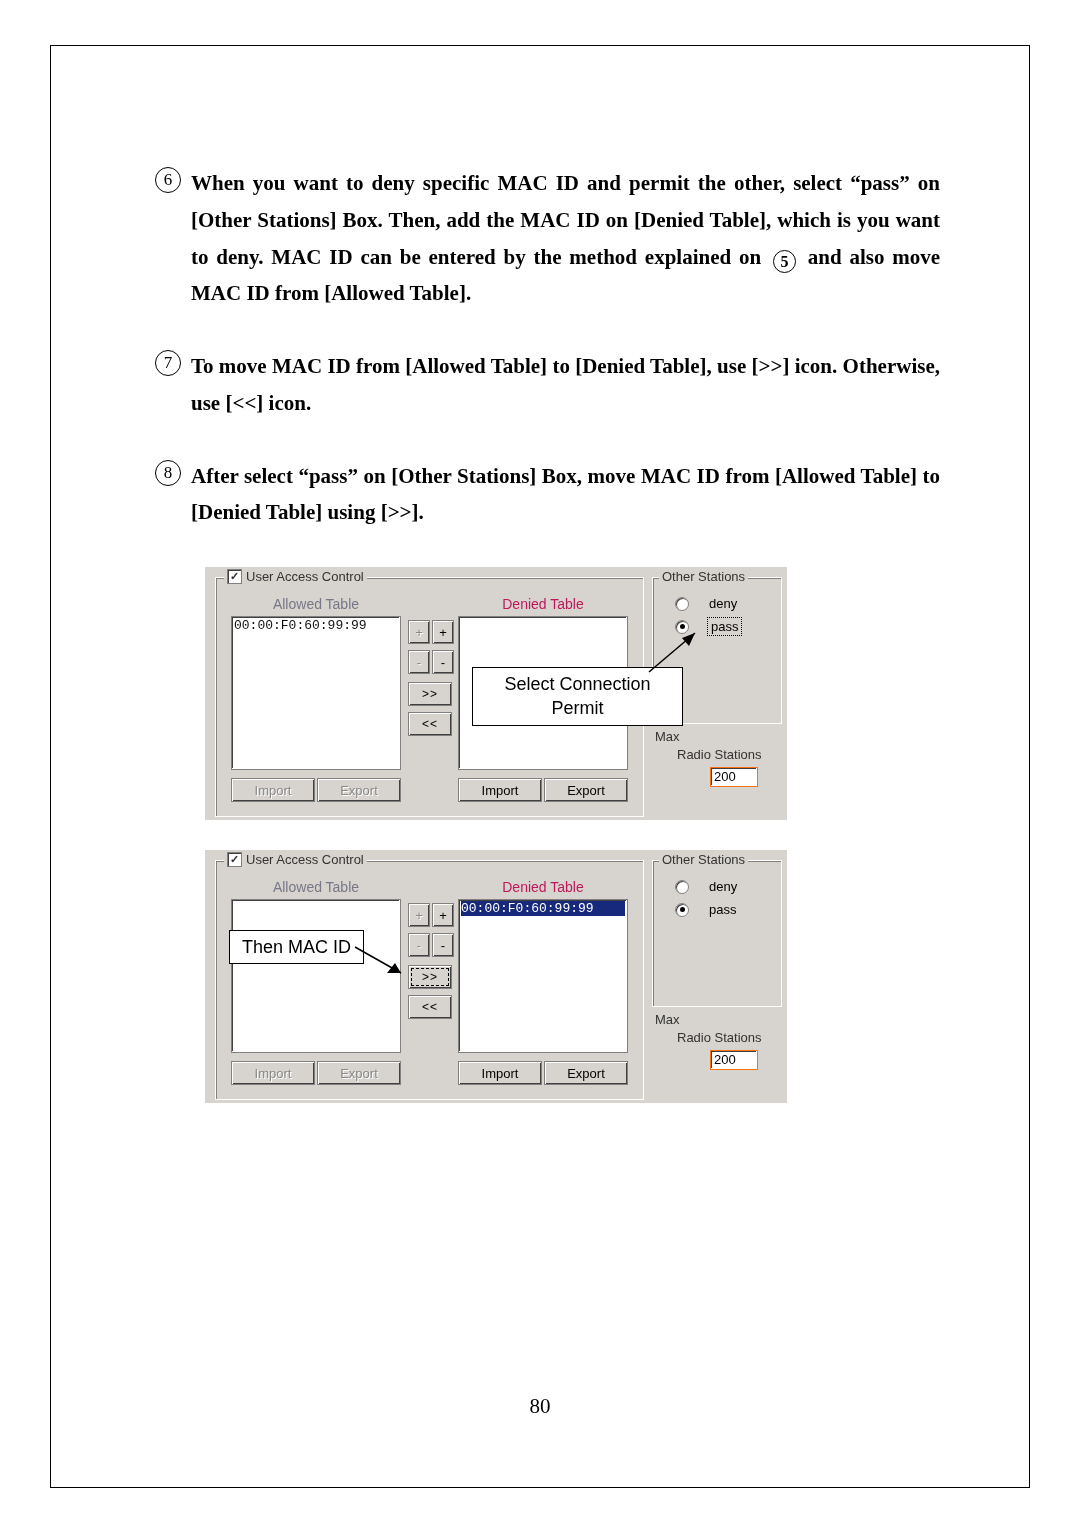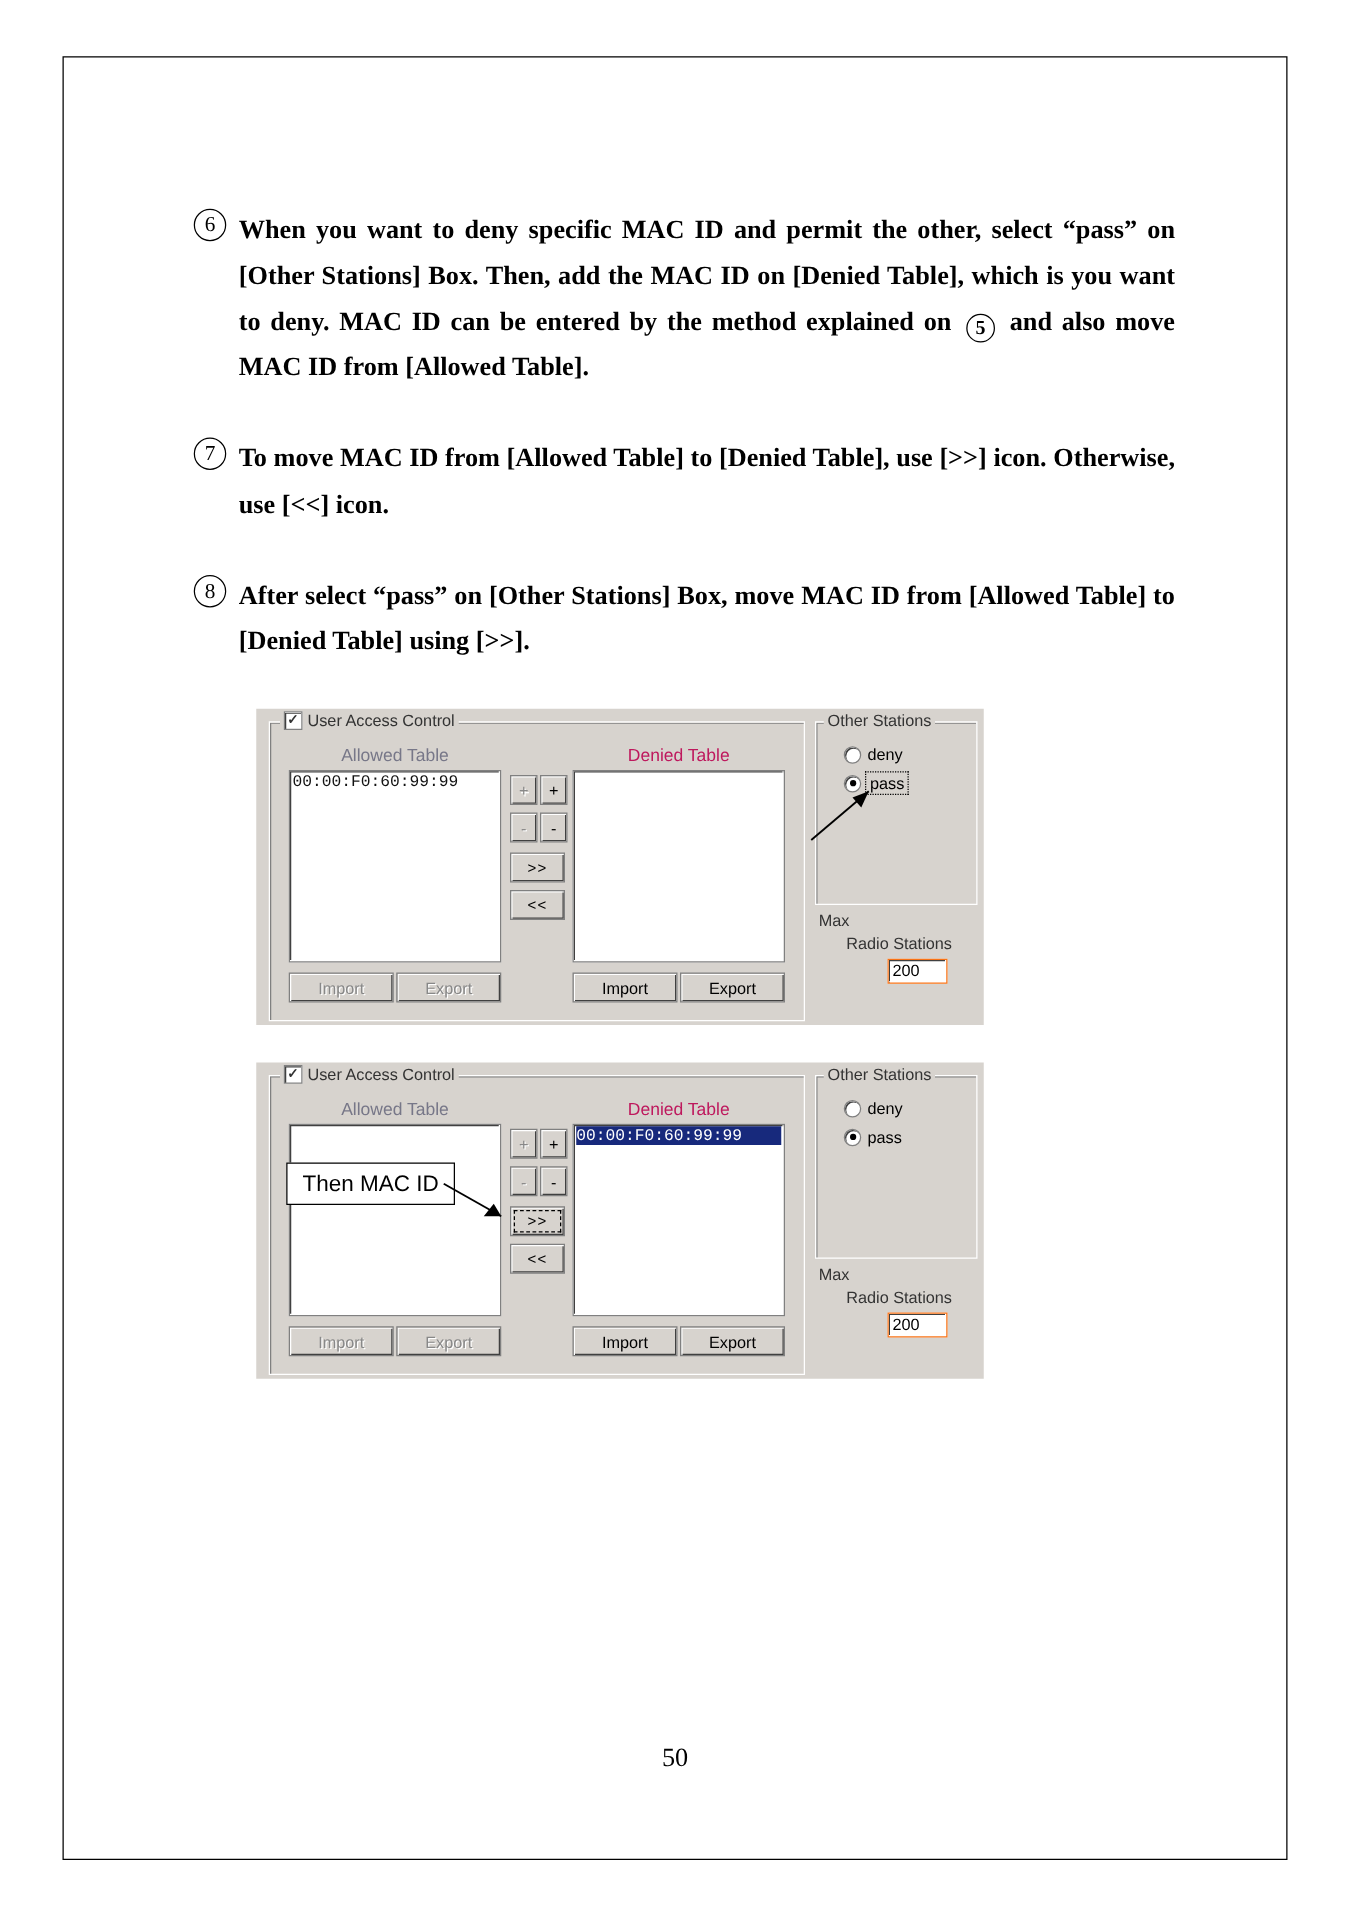--- a/index.html
+++ b/index.html
@@ -89,21 +89,21 @@
     border: 1px solid #808080;
     box-shadow: inset 1px 1px 0 #fff, inset -1px -1px 0 #404040;
     display: flex; align-items: center; justify-content: center;
     font-family: Tahoma, Arial, sans-serif;
   }
   .btn.disabled { color: #888; text-shadow: 1px 1px 0 #fff; }
   .btn.focus-hl { outline: 1px dashed #000; outline-offset: -4px; }
   .small-btn { width: 20px; height: 22px; font-size: 13px; }
   .arrow-btn { width: 42px; height: 22px; font-size: 12px; letter-spacing: 1px; }
   .wide-btn { height: 22px; font-size: 13px; }
-  .radio-row { display: flex; align-items: center; gap: 5px; font-size: 13px; }
+  .radio-row { display: flex; align-items: center; gap: 20px; font-size: 13px; }
   .radio {
     width: 12px; height: 12px; border-radius: 50%;
     background: #fff; border: 1px solid #808080;
     box-shadow: inset 1px 1px 0 #404040;
     display: flex; align-items: center; justify-content: center;
   }
   .radio.checked::after { content: ""; width: 5px; height: 5px; background: #000; border-radius: 50%; }
   .radio-label-focus { outline: 1px dotted #000; outline-offset: 1px; padding: 0 2px;}
   .chk {
     width: 13px; height: 13px; background: #fff;
@@ -223,20 +223,24 @@
           <span class="radio checked"></span>
           <span class="radio-label-focus">pass</span>
         </div>
       </div>
     </div>
 
     <div class="maxlabel" style="left:450px; top:162px;">Max</div>
     <div class="maxlabel" style="left:472px; top:180px;">Radio Stations</div>
     <div class="textfield" style="position:absolute; left:505px; top:200px; width:40px;">200</div>
 
+    <div class="callout" style="left:267px; top:100px; width:185px;">
+      <div>Select Connection</div>
+      <div>Permit</div>
+    </div>
     <svg class="leader" style="left:442px; top:61px;" width="50" height="50">
       <line x1="48" y1="5" x2="2" y2="44" stroke="#000" stroke-width="1.5"></line>
       <polygon points="48,5 42,18 35,10" fill="#000"></polygon>
     </svg>
   </div>
 
   <div class="panel">
 
     <div class="grp" style="left:10px; top:10px; width:427px; height:238px;">
       <span class="grp-legend" style="left:8px; display:flex; align-items:center; gap:4px;">
@@ -300,13 +304,13 @@
       <div>Then MAC ID</div>
     </div>
     <svg class="leader" style="left:148px; top:95px;" width="60" height="40">
       <line x1="2" y1="2" x2="48" y2="28" stroke="#000" stroke-width="1.5"></line>
       <polygon points="48,28 34,28 42,18" fill="#000"></polygon>
     </svg>
   </div>
 
 </div>
 
-<div class="page-num">50</div>
+<div class="page-num">80</div>
 
 </body></html>

